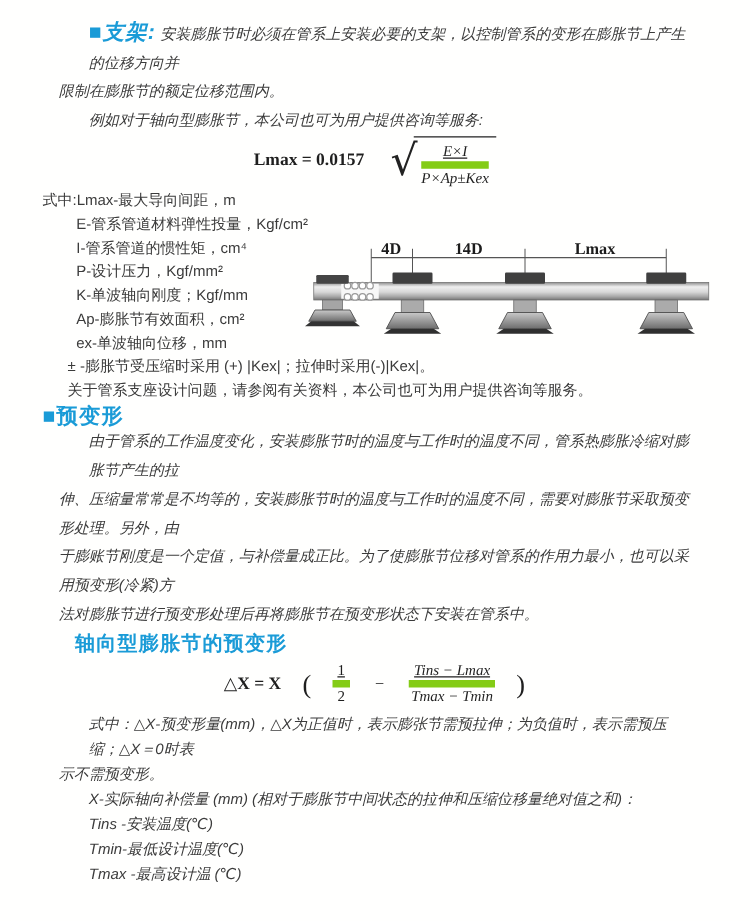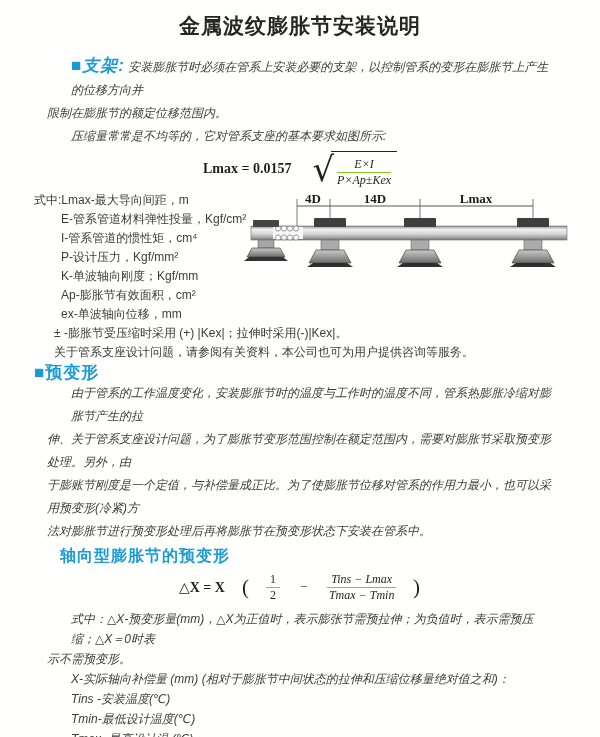--- a/index.html
+++ b/index.html
@@ -27,21 +27,21 @@
   .formula{
     display:flex;justify-content:center;align-items:center;
     font-family:"Liberation Serif","DejaVu Serif",serif;color:var(--math);gap:16px;
   }
   .f1{margin:2px 0 3px;height:38px;}
   .f1 .lhs{font-weight:bold;font-size:14px;margin-right:5px;}
   .sqrt{display:flex;align-items:center;}
   .rad{font-size:34px;line-height:30px;margin-right:-3px;font-family:"DejaVu Sans",sans-serif;color:#222;}
   .sqrt-body{border-top:1.5px solid #222;padding:2px 6px 0 6px;}
   .frac{display:inline-flex;flex-direction:column;text-align:center;font-size:12px;line-height:13px;}
-  .frac .fn{border-bottom:1px solid #84cc16;padding:0 4px 1px 4px;}
+  .frac .fn{border-bottom:6px solid #84cc16;padding:0 4px 1px 4px;text-decoration:underline;}
   .frac .fd{padding-top:1px;}
   .ital{font-style:italic;}
   
   .defs{margin-top:0;}
   .def{font-size:12px;line-height:19px;margin:0 34px;}
   .di-a{padding-left:27px;}
   .di-b{padding-left:20px;}
   
   .sec-head{margin:2px 34px 0 34px;font-size:17px;line-height:18px;font-weight:bold;color:var(--accent);letter-spacing:1px;}
   .para .line{line-height:23px;}
@@ -53,28 +53,27 @@
   .minus{padding:0 4px;font-size:13px;}
   .axial-lines .line{line-height:20px;}
   
   .diagram{position:absolute;left:243px;top:192px;width:334px;height:98px;}
 </style>
 </head>
 <body>
 
 <div class="page">
 
-  <div class="title">金属波纹膨胀节安装说明</div>
 
   <div class="line first-line indent">
     <span class="blue-head">■支架:</span>
     <span class="after-head">安装膨胀节时必须在管系上安装必要的支架，以控制管系的变形在膨胀节上产生的位移方向并</span>
   </div>
   <div class="line">限制在膨胀节的额定位移范围内。</div>
-  <div class="line indent">压缩量常常是不均等的，它对管系支座的基本要求如图所示:</div>
+  <div class="line indent">例如对于轴向型膨胀节，本公司也可为用户提供咨询等服务:</div>
 
   <div class="formula f1">
     <span class="lhs">Lmax = 0.0157</span>
     <span class="sqrt">
       <span class="rad">√</span>
       <span class="sqrt-body">
         <span class="frac ital">
           <span class="fn">E×I</span>
           <span class="fd">P×Ap±Kex</span>
         </span>
@@ -161,21 +160,21 @@
       <rect x="274" y="26" width="32" height="9" fill="#3f3f3f" rx="1"></rect>
       <rect x="281" y="48" width="18" height="10" fill="#ababab" stroke="#666" stroke-width="0.6"></rect>
       <polygon points="276,58 304,58 311,71 269,71" fill="url(#pedGrad)" stroke="#4a4a4a" stroke-width="0.7"></polygon>
       <polygon points="273,71 307,71 313,75 267,75" fill="#2f2f2f"></polygon>
     </g>
   </svg>
 
   <div class="sec-head">■预变形</div>
   <div class="para">
     <div class="line indent">由于管系的工作温度变化，安装膨胀节时的温度与工作时的温度不同，管系热膨胀冷缩对膨胀节产生的拉</div>
-    <div class="line">伸、关于管系支座设计问题，为了膨胀节变形范围控制在额定范围内，需要对膨胀节采取预变形处理。另外，由</div>
+    <div class="line">伸、压缩量常常是不均等的，安装膨胀节时的温度与工作时的温度不同，需要对膨胀节采取预变形处理。另外，由</div>
     <div class="line">于膨账节刚度是一个定值，与补偿量成正比。为了使膨胀节位移对管系的作用力最小，也可以采用预变形(冷紧)方</div>
     <div class="line">法对膨胀节进行预变形处理后再将膨胀节在预变形状态下安装在管系中。</div>
   </div>
 
   <div class="sub-head axial-head">轴向型膨胀节的预变形</div>
 
   <div class="formula f2">
     <span class="lhs">△X = X</span>
     <span class="paren">(</span>
     <span class="frac">

